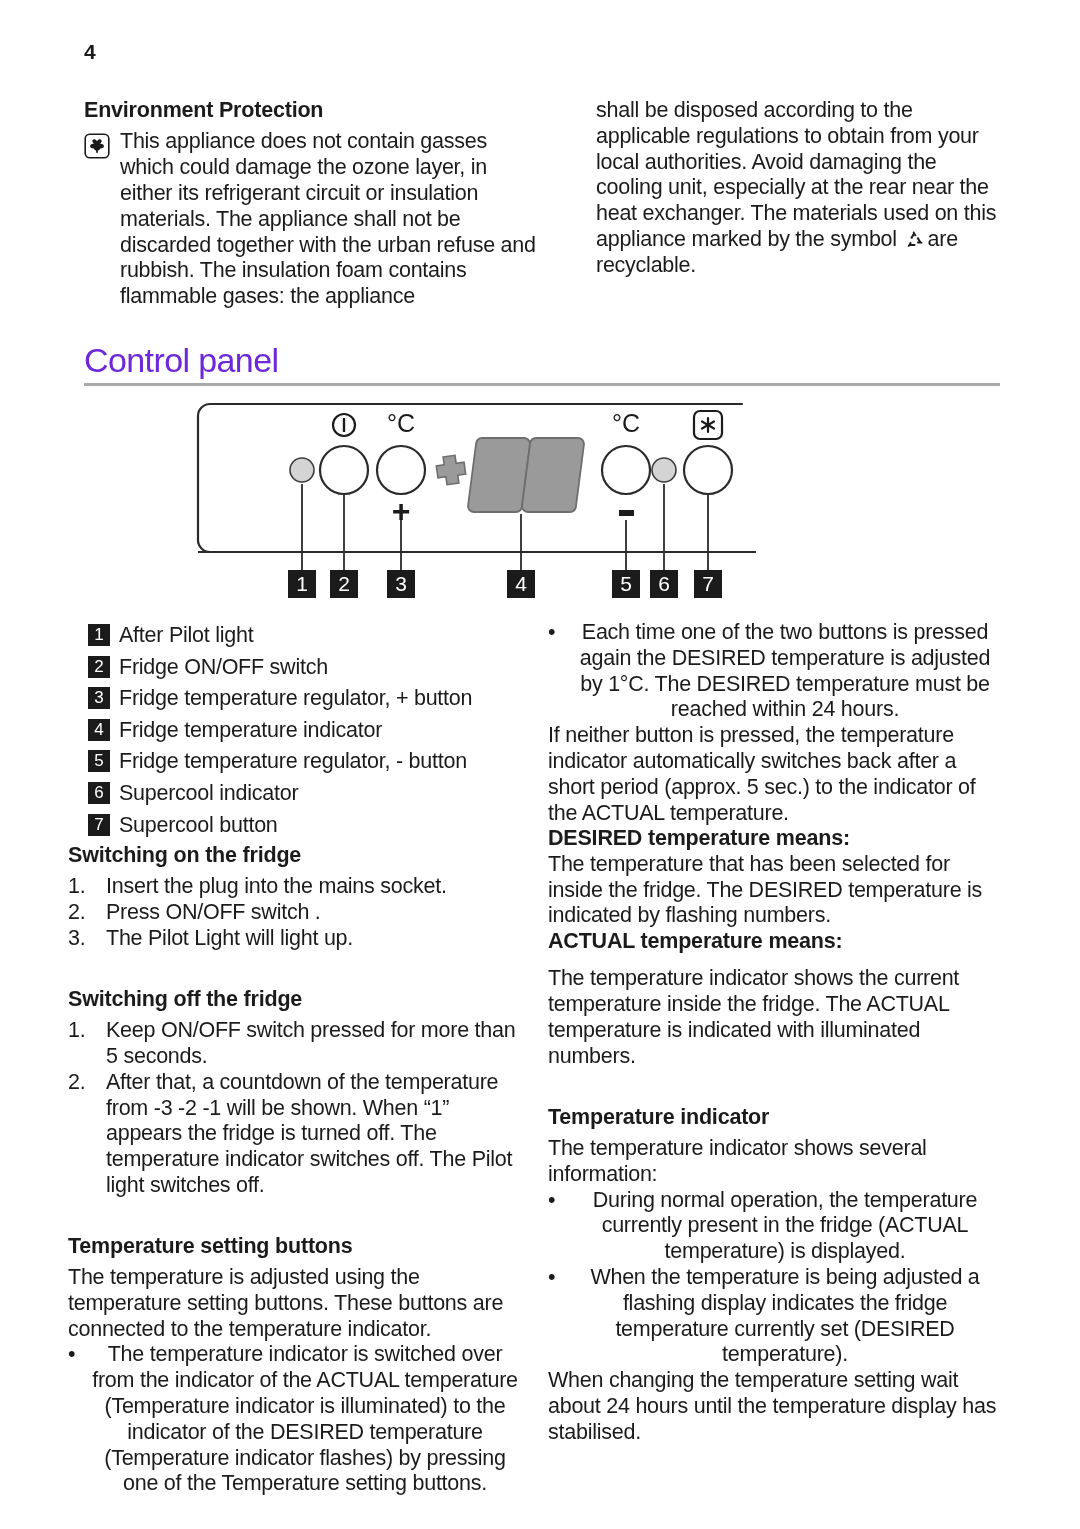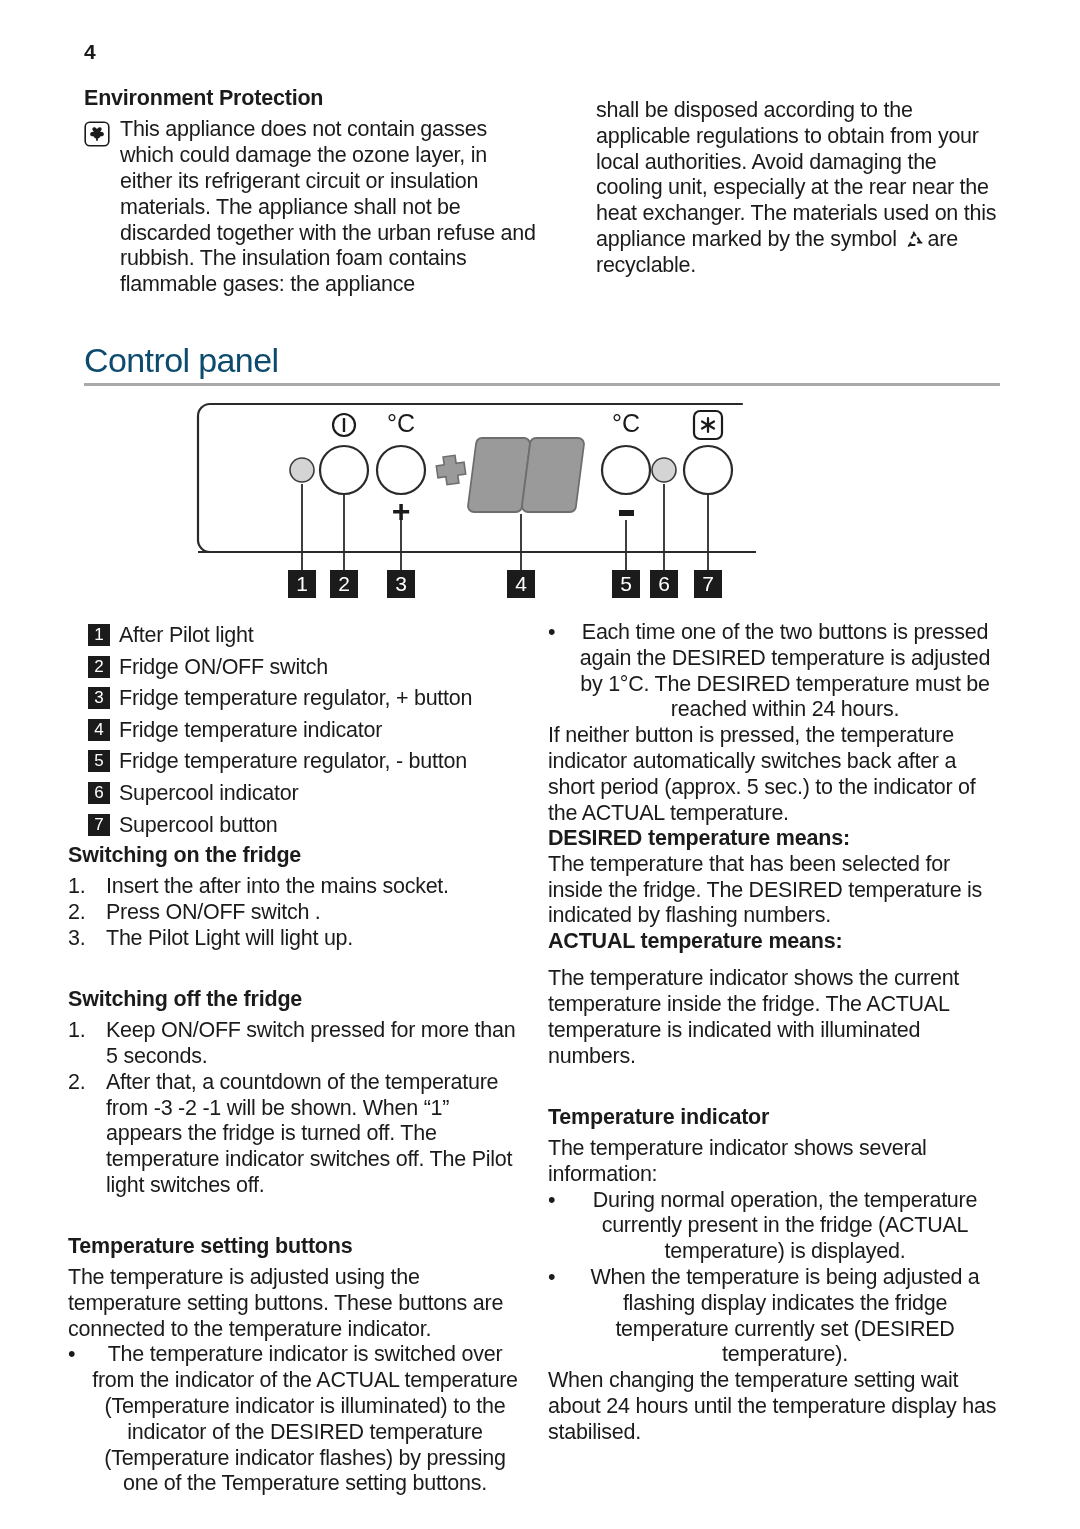--- a/index.html
+++ b/index.html
@@ -42,21 +42,21 @@
     font-size: 21.5px;
     line-height: 25.8px;
     margin: 0;
     letter-spacing: -0.25px;
   }
 
   
   .top-left {
     position: absolute;
     left: 84px;
-    top: 86px;
+    top: 98px;
     width: 452px;
   }
   .top-right {
     position: absolute;
     left: 596px;
     top: 98px;
     width: 404px;
   }
   .eco-block {
     display: flex;
@@ -86,21 +86,21 @@
 
   
   .h-main {
     position: absolute;
     left: 84px;
     top: 341px;
     font-size: 34px;
     font-weight: normal;
     letter-spacing: -0.6px;
     margin: 0;
-    color: #0c4a6e;
+    color: #6d28d9;
   }
   .h-rule {
     position: absolute;
     left: 84px;
     top: 383px;
     width: 916px;
     height: 3px;
     background: #a9a9a9;
   }
 
@@ -343,21 +343,21 @@
     </div>
   </div>
 
   <div class="col-left">
 
     <div class="block">
       <h3 class="h-sub">Switching on the fridge</h3>
       <ol class="steps">
         <li>
           <span class="marker">1.</span>
-          <span class="content">Insert the after into the mains socket.</span>
+          <span class="content">Insert the plug into the mains socket.</span>
         </li>
         <li>
           <span class="marker">2.</span>
           <span class="content">Press ON/OFF switch .</span>
         </li>
         <li>
           <span class="marker">3.</span>
           <span class="content">The Pilot Light will light up.</span>
         </li>
       </ol>

